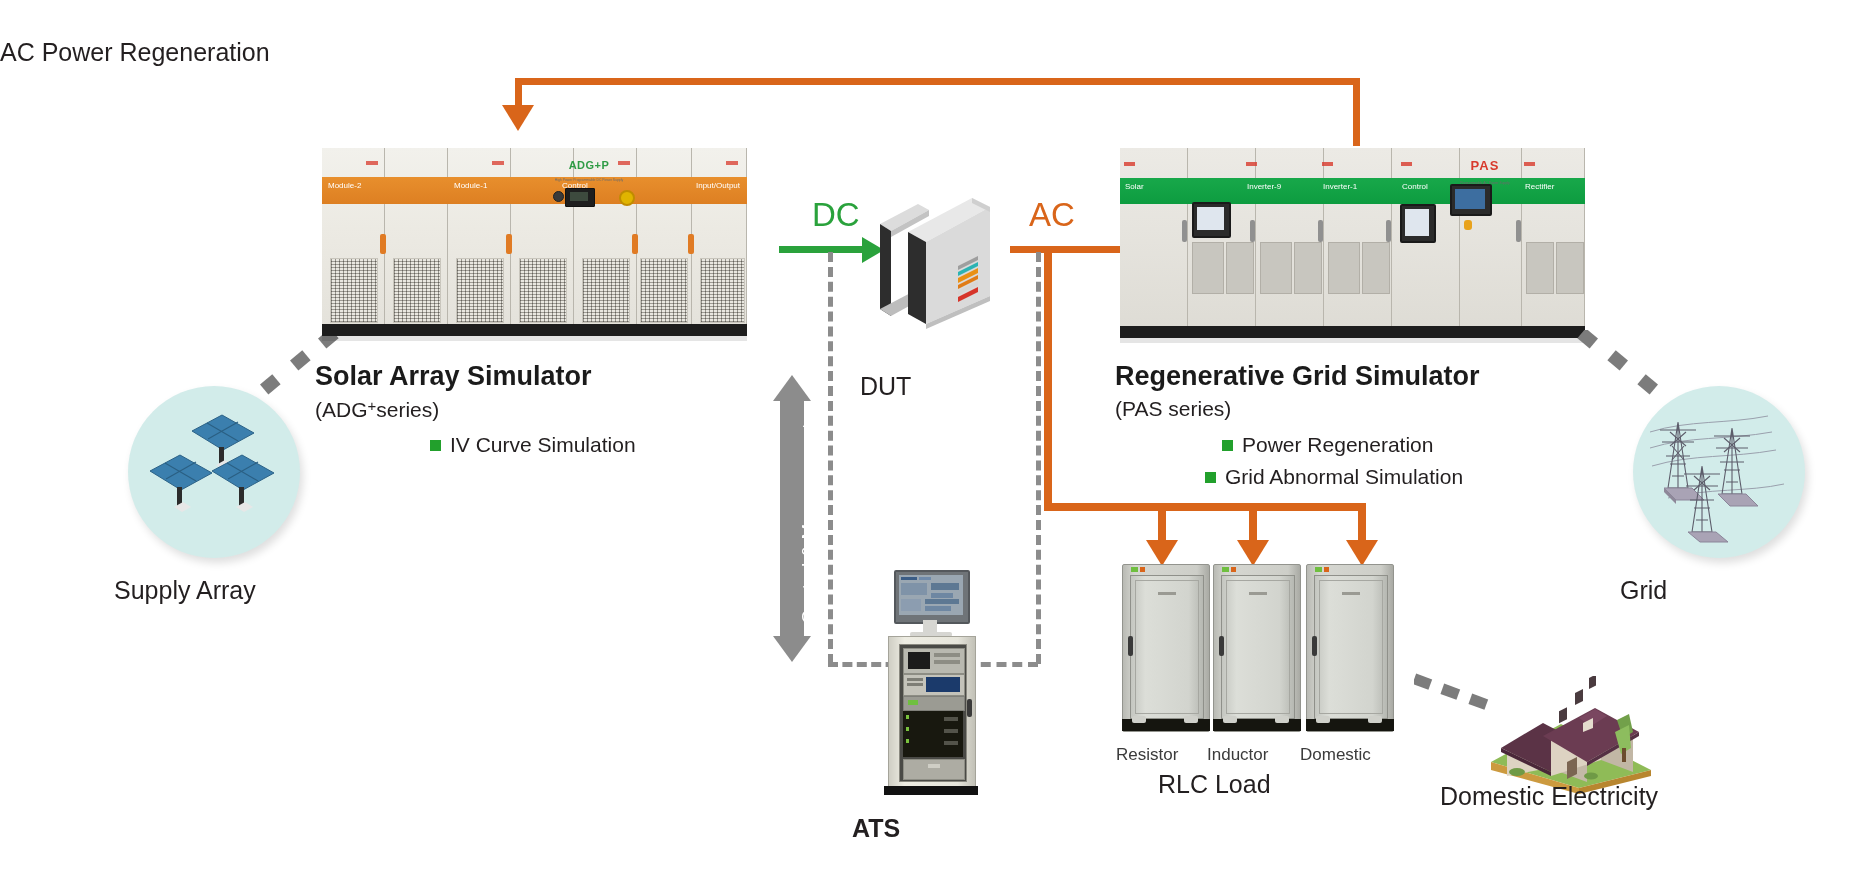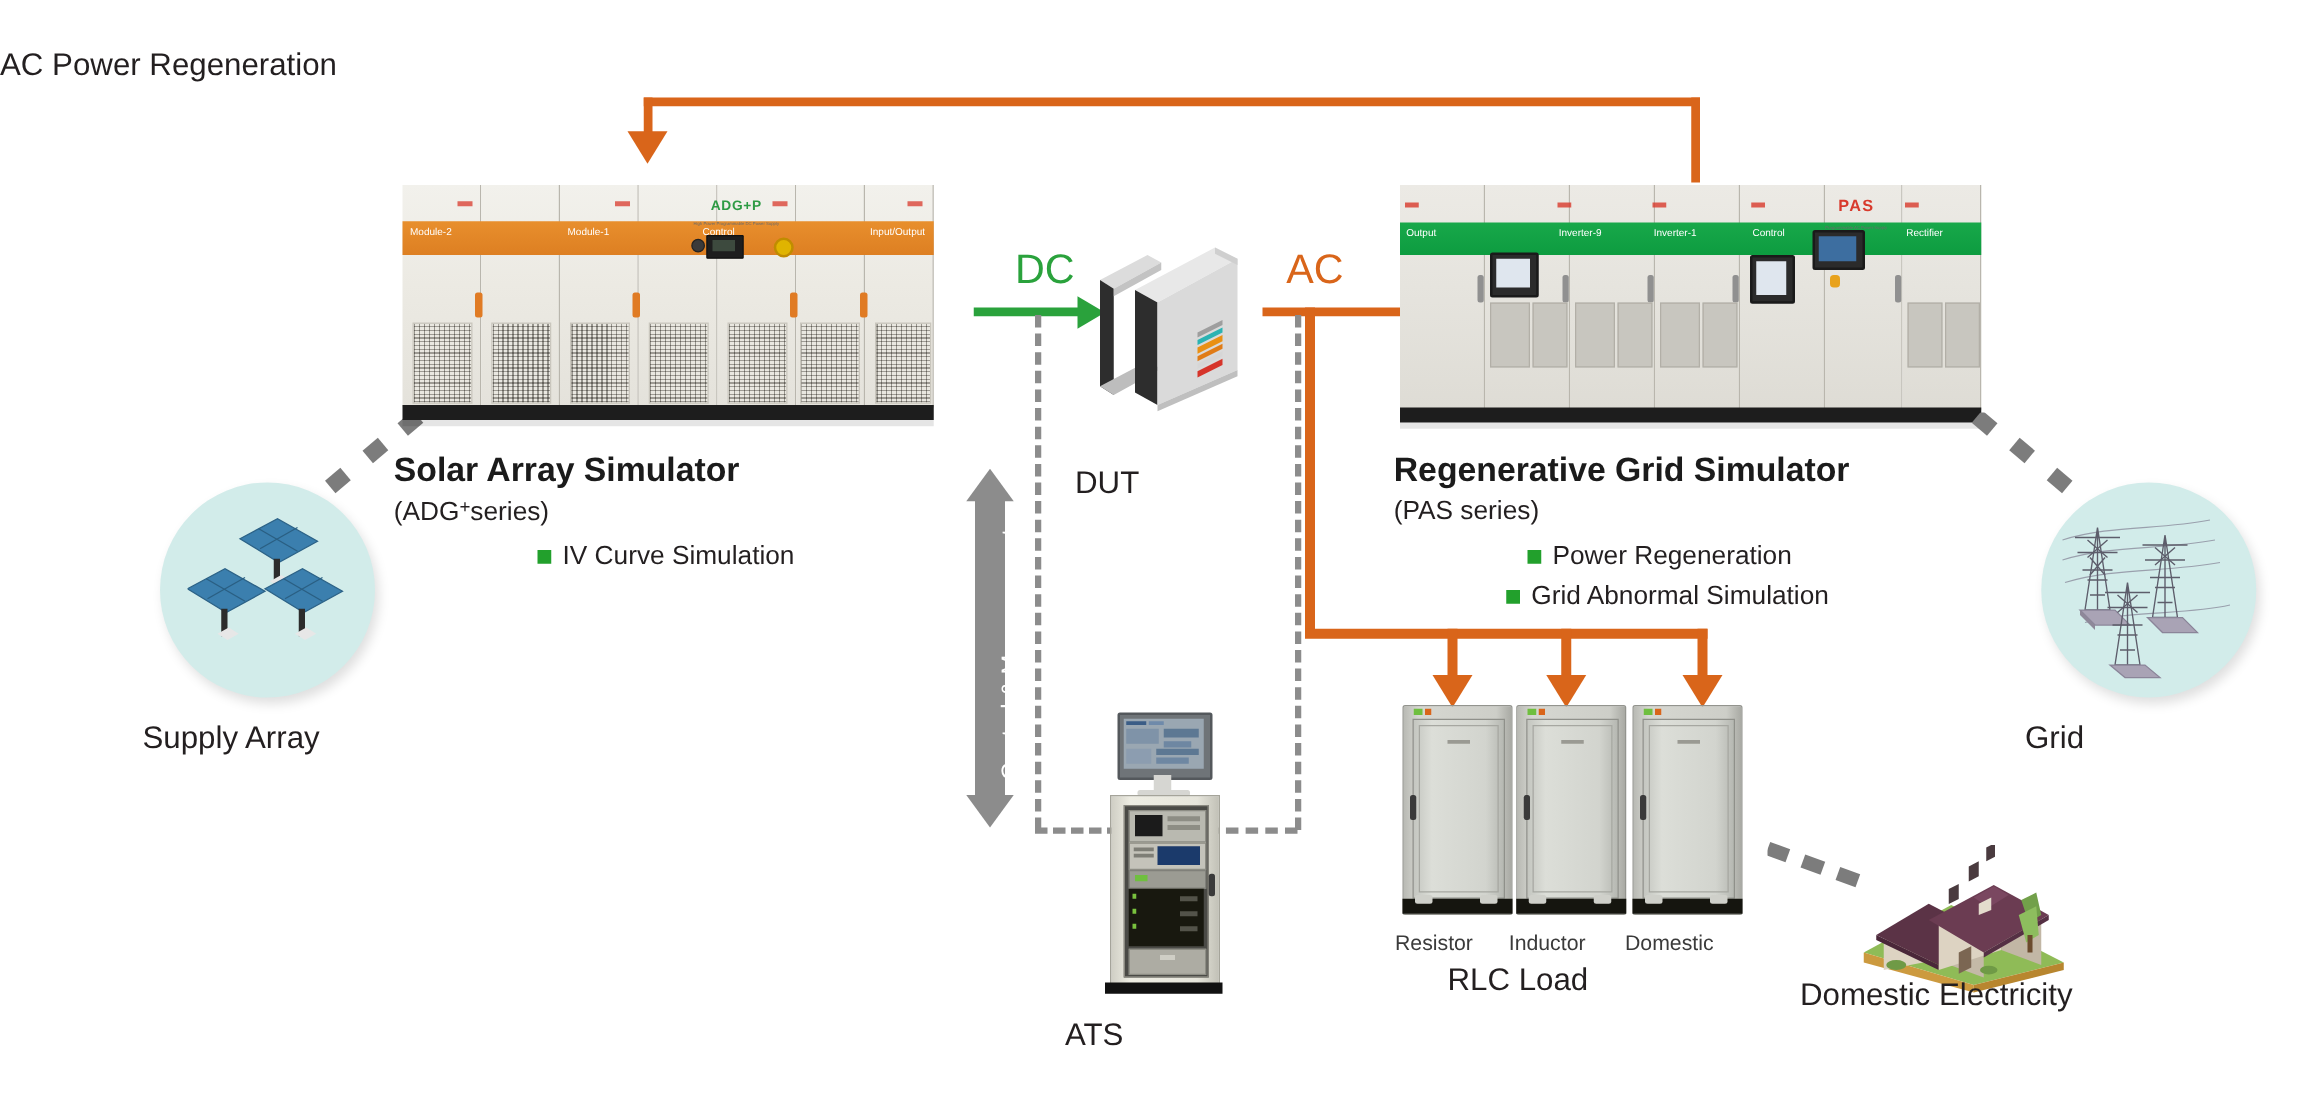--- a/index.html
+++ b/index.html
@@ -263,21 +263,21 @@
   <div class="pas-body cab" style="left:0;top:0;width:68px;height:180px;"></div>
   <div class="pas-body cab" style="left:68px;top:0;width:68px;height:180px;"></div>
   <div class="pas-body cab" style="left:136px;top:0;width:68px;height:180px;"></div>
   <div class="pas-body cab" style="left:204px;top:0;width:68px;height:180px;"></div>
   <div class="pas-body cab" style="left:272px;top:0;width:68px;height:180px;"></div>
   <div class="pas-body cab" style="left:340px;top:0;width:62px;height:180px;"></div>
   <div class="pas-body cab" style="left:402px;top:0;width:63px;height:180px;"></div>
 
   <div class="pas-band" style="top:30px;height:26px;"></div>
 
-  <div class="cabtxt" style="left:5px;top:34px;">Output</div>
+  <div class="cabtxt" style="left:5px;top:34px;">Solar</div>
   <div class="cabtxt" style="left:127px;top:34px;">Inverter-9</div>
   <div class="cabtxt" style="left:203px;top:34px;">Inverter-1</div>
   <div class="cabtxt" style="left:282px;top:34px;">Control</div>
   <div class="cabtxt" style="left:405px;top:34px;">Rectifier</div>
 
   <div class="brandtxt" style="left:330px;top:8px;width:70px;">
     <span style="font-size:13px;font-weight:bold;color:#d83a2c;letter-spacing:1px;">PAS</span>
   </div>
   <div class="brandtxt" style="left:322px;top:22px;width:86px;">
     <span style="font-size:3.4px;color:#6a6a6a;">Programmable AC Power Supply</span>
@@ -434,21 +434,21 @@
       <div style="position:absolute;left:44px;top:84px;width:14px;height:4px;background:#53534a;"></div>
       <div style="position:absolute;left:44px;top:96px;width:14px;height:4px;background:#53534a;"></div>
       <div style="position:absolute;left:3px;top:114px;width:60px;height:19px;background:#adaca3;border:1px solid #8d8d84;">
         <div style="position:absolute;left:24px;top:4px;width:12px;height:4px;background:#cfcec5;"></div>
       </div>
     </div>
     <div class="rlc-handle" style="left:78px;top:62px;width:5px;height:18px;"></div>
   </div>
   <div class="ats-base" style="left:4px;top:216px;width:94px;height:9px;"></div>
 </div>
-<div class="cap-lg abs ctr" style="left:852px;top:814px;width:160px;">ATS</div>
+<div class="cap-lg abs ctr" style="left:852px;top:814px;width:160px;font-weight:bold;">ATS</div>
 
 <div class="rlc" style="left:1122px;top:564px;width:88px;height:168px;">
   <div class="rlc-frame"></div>
   <div class="rlc-door" style="left:8px;top:11px;width:72px;height:142px;"></div>
   <div class="rlc-inner" style="left:13px;top:16px;width:62px;height:132px;"></div>
   <div class="abs" style="left:9px;top:3px;width:7px;height:5px;background:#6fbf3f;"></div>
   <div class="abs" style="left:18px;top:3px;width:5px;height:5px;background:#d9651a;"></div>
   <div class="abs" style="left:36px;top:28px;width:18px;height:3px;background:#9a9a93;"></div>
   <div class="rlc-handle" style="left:6px;top:72px;width:5px;height:20px;"></div>
   <div class="rlc-base" style="left:0;top:155px;width:88px;height:12px;"></div>

